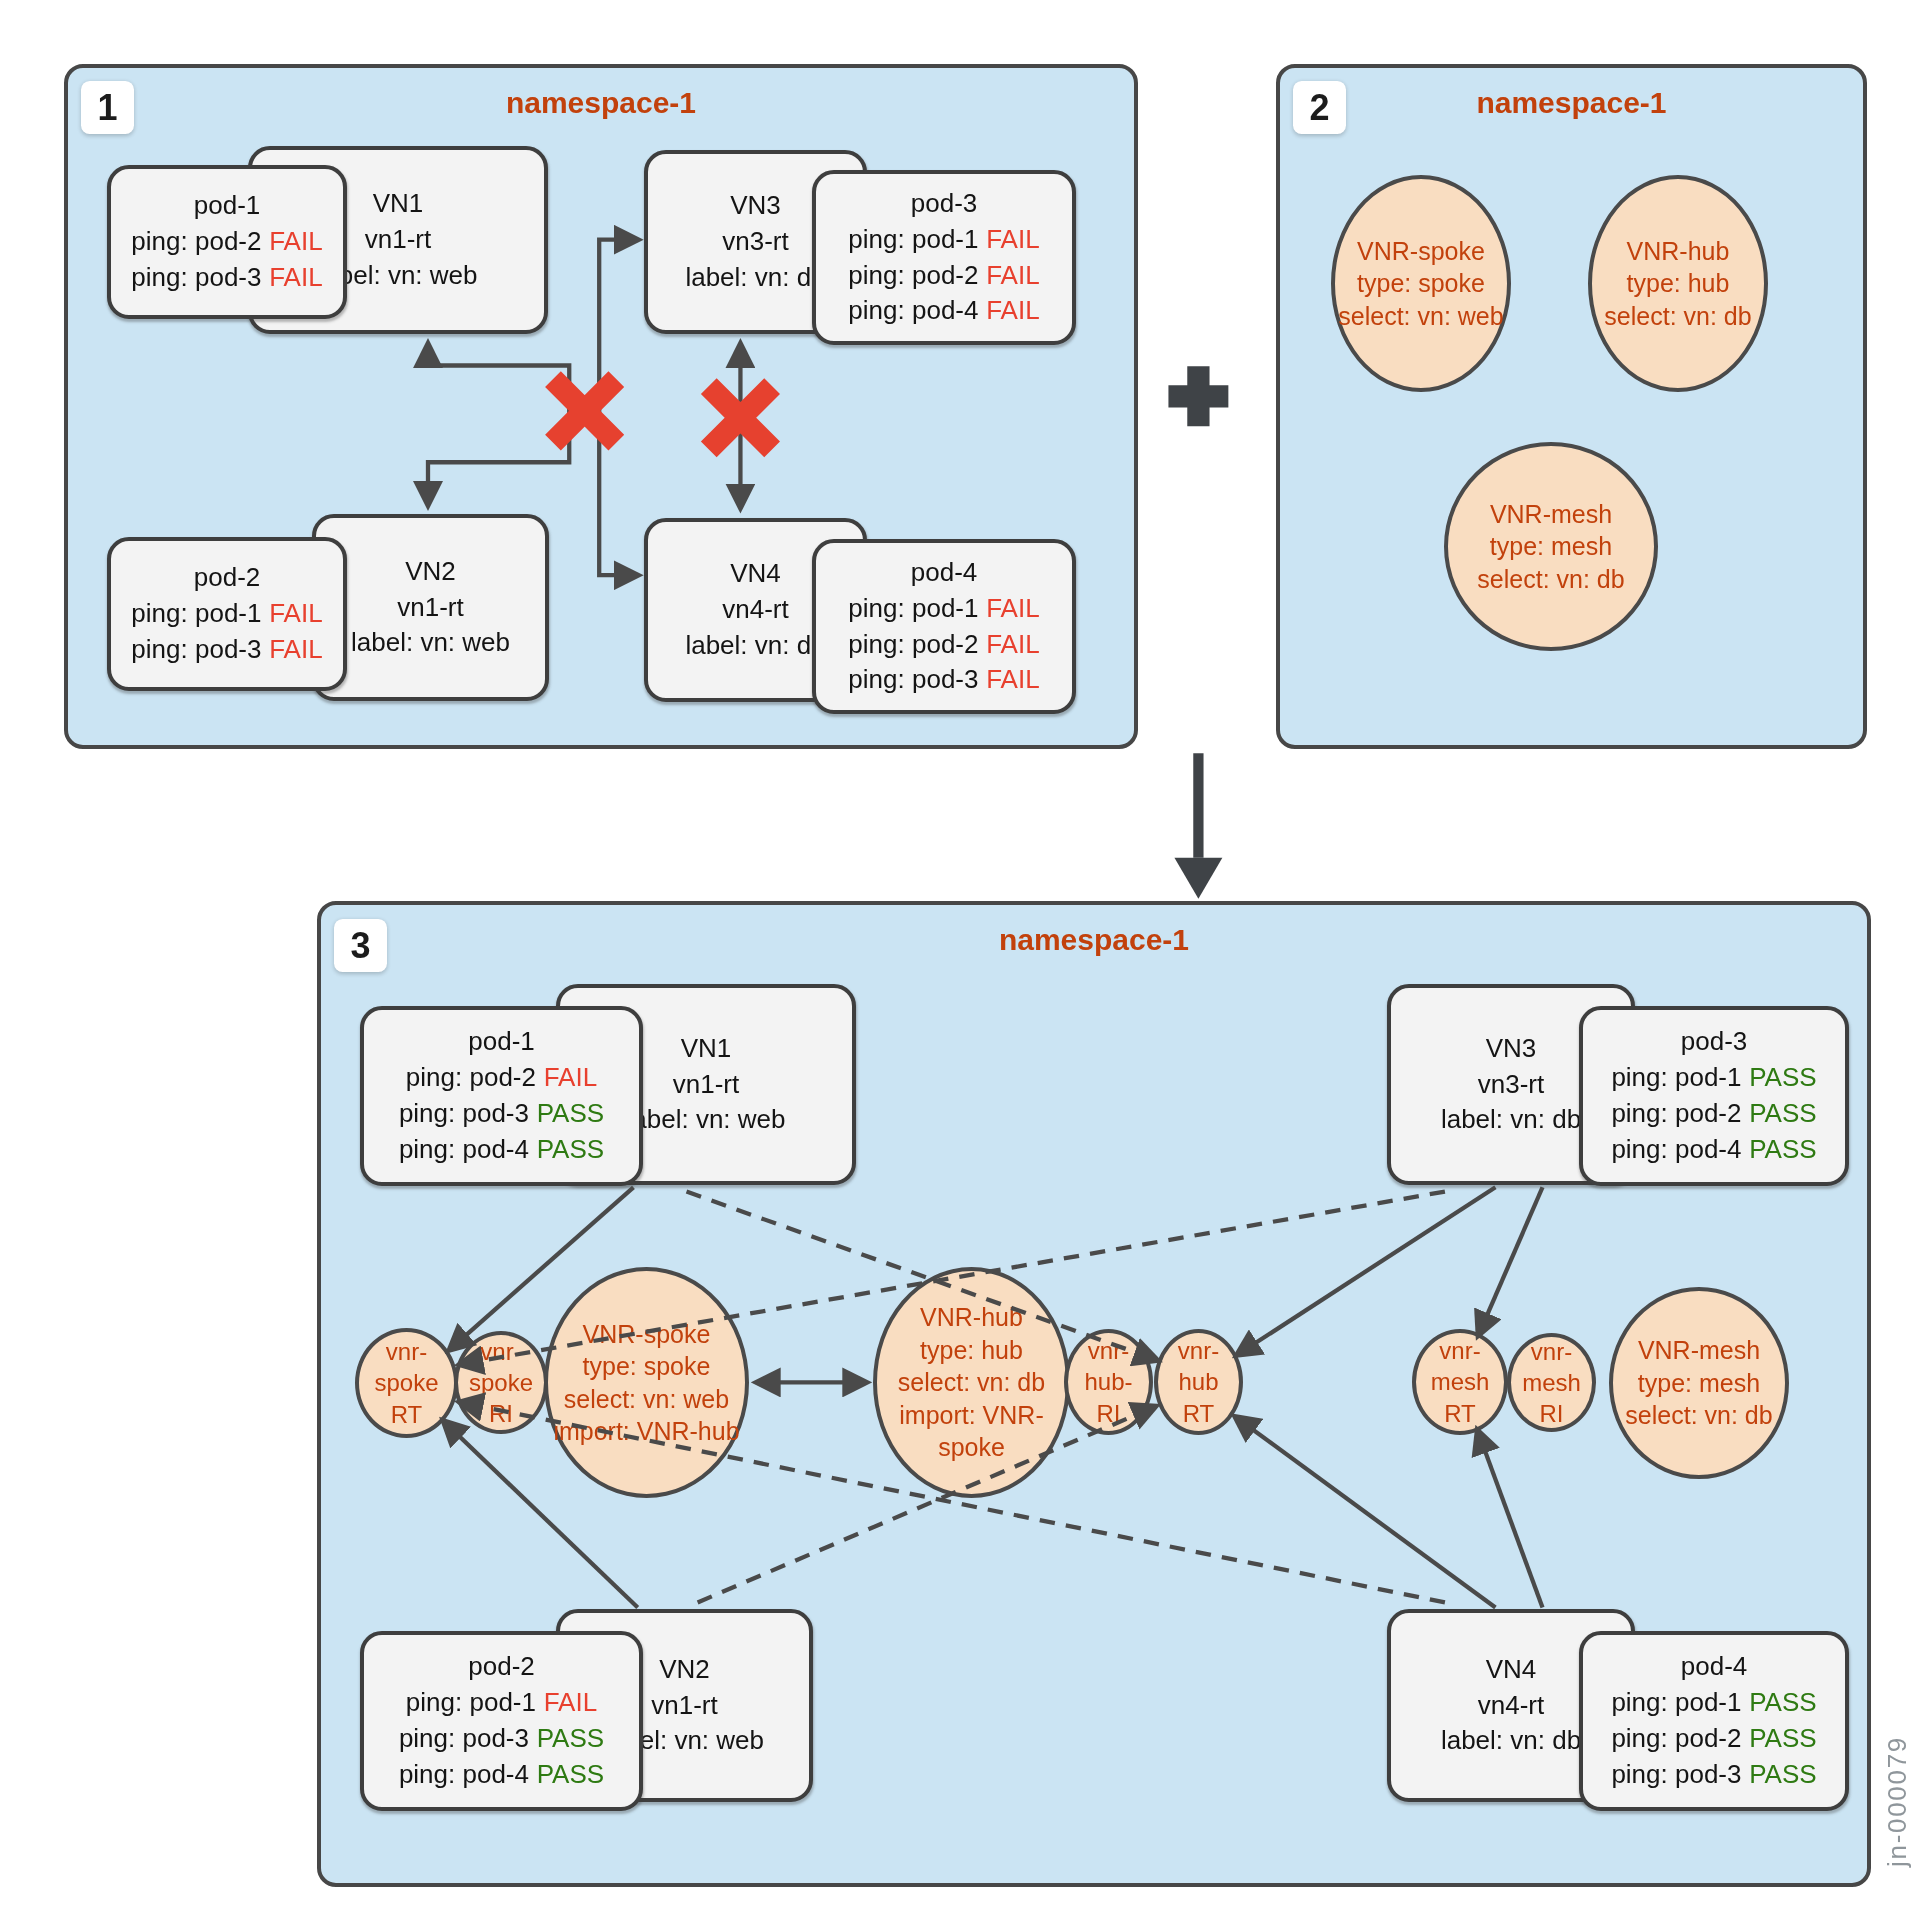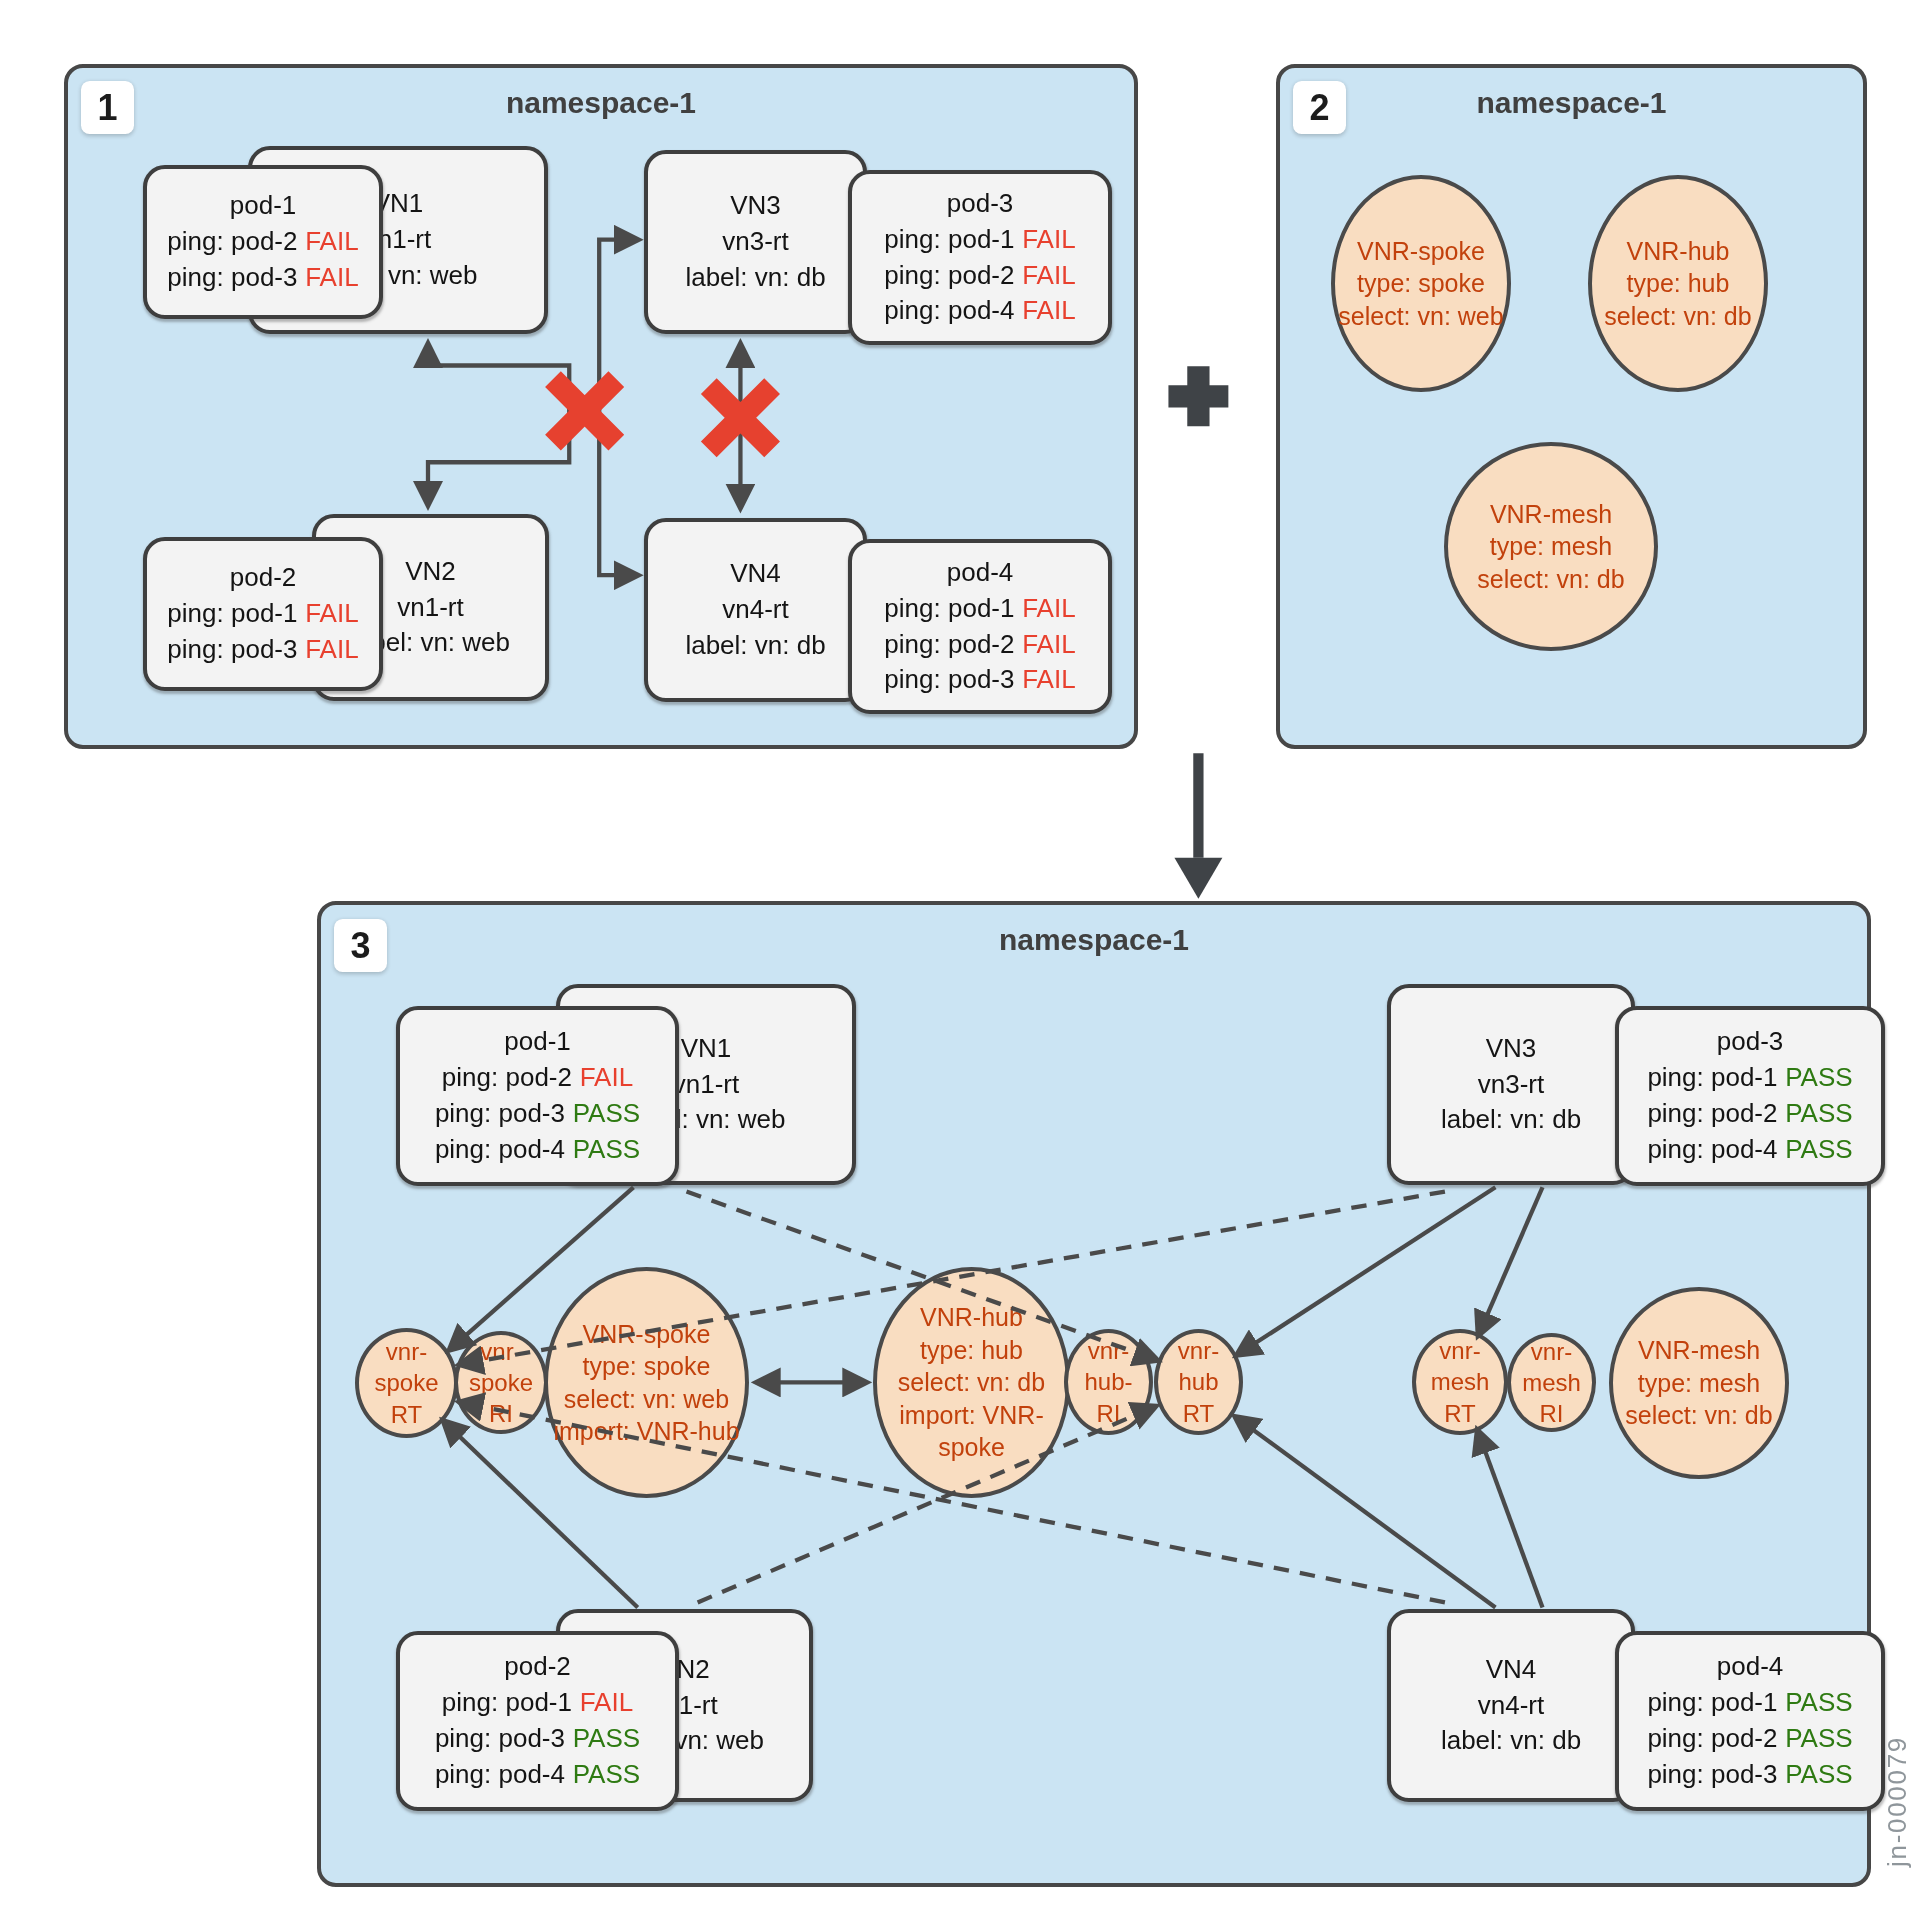--- a/index.html
+++ b/index.html
@@ -6,29 +6,29 @@
   #canvas { position:relative; width:1926px; height:1926px; overflow:hidden;
             font-family:"Liberation Sans", sans-serif; }
 
   .panel { position:absolute; background:#cbe4f3; border:4.3px solid #474747;
            border-radius:19px; box-sizing:border-box; z-index:0; }
   .badge { position:absolute; width:53px; height:53px; background:#ffffff;
            border-radius:8.6px; display:flex; align-items:center; justify-content:center;
            font-size:36px; font-weight:bold; color:#1c1c1c; z-index:3;
            box-shadow:0 1.7px 4.3px rgba(0,0,0,.20); }
   .panel-title { position:absolute; text-align:center; font-size:30px; font-weight:bold;
-           color:#404040; z-index:3; }
+           color:#c2410c; z-index:3; }
 
   .box { position:absolute; background:#f3f3f3; border:4.3px solid #3e3e3e;
          border-radius:22px; box-sizing:border-box; display:flex; flex-direction:column;
          align-items:center; justify-content:center; text-align:center;
          font-size:26px; line-height:1.38; color:#141414;
          box-shadow:0.9px 2.6px 2.6px rgba(60,60,60,.35); }
   .vn  { z-index:1; }
-  .pod { z-index:2;margin-left:36px; }
+  .pod { z-index:2; }
 
   .circle { position:absolute; background:#f9ddc1; border:4.3px solid #4a4a4a;
             border-radius:50%; box-sizing:border-box; display:flex; align-items:center;
             justify-content:center; text-align:center; font-size:24px; line-height:1.30;
             color:#c2410c; z-index:1; }
   .circle.big { font-size:25px; }
 
   .pre { white-space:pre-line; }
   .line { white-space:nowrap; }
   .status { margin-left:7.7px; }

